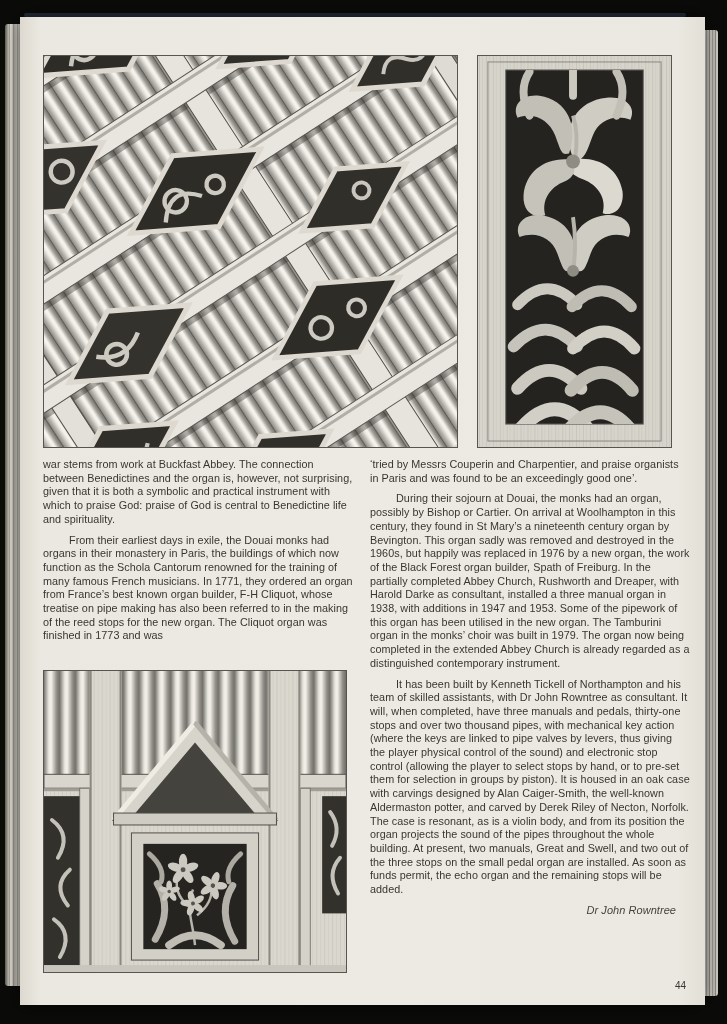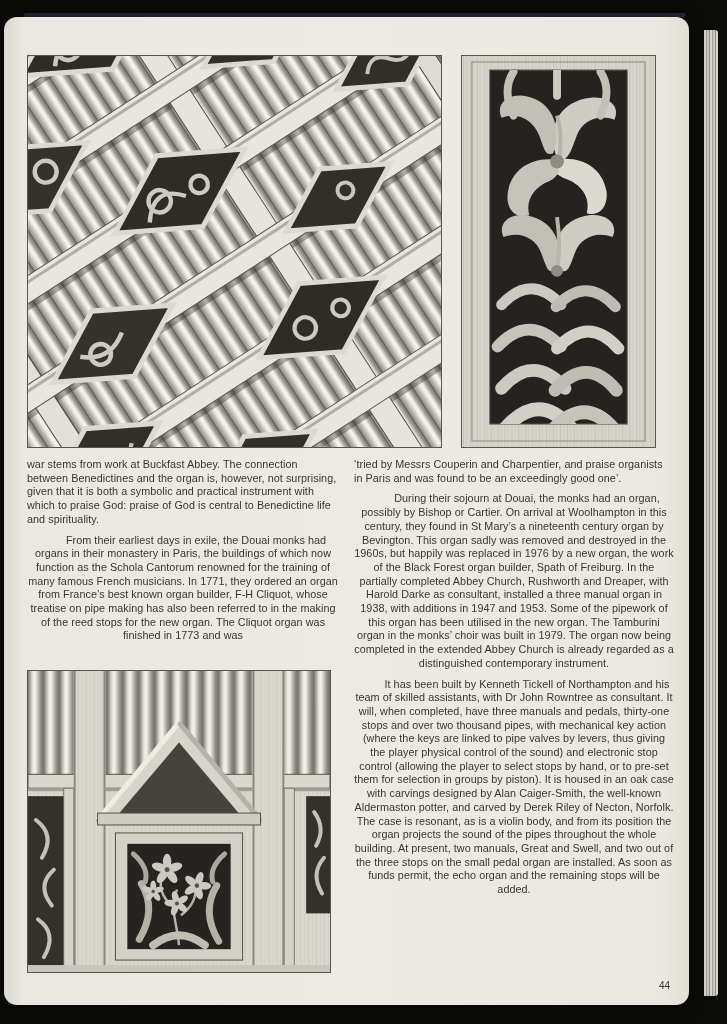--- a/index.html
+++ b/index.html
@@ -19,43 +19,42 @@
     position:absolute;left:24px;top:13px;width:662px;height:4px;
     background:#2b3547;opacity:.85;border-radius:2px;
   }
   .edge-right{
     position:absolute;left:704px;top:30px;width:14px;height:966px;
     background:
       repeating-linear-gradient(90deg,#d8d5cc 0 2px,#a5a29a 2px 3px,#c9c6bd 3px 5px,#8f8d85 5px 6px);
     border-radius:0 3px 3px 0;
   }
   .page{
-    position:absolute;left:4px;top:17px;width:685px;height:988px;
+    position:absolute;left:20px;top:17px;width:685px;height:988px;
     background:linear-gradient(90deg,#ddd9d0 0,#ebe8e1 3%,#ecEAe3 50%,#ebe8e1 96%,#e2dfd6 100%);
     background-color:#ebe8e1;
     box-shadow:0 0 20px rgba(0,0,0,.65);
-    border-radius:13px;
   }
   figure.photo{
     margin:0;position:absolute;box-sizing:border-box;
     border:1px solid #57554f;background:#cbc9c2;overflow:hidden;
   }
   figure.photo svg{display:block;width:100%;height:100%;}
   .photo1{left:23px;top:38px;width:415px;height:393px;}
   .photo2{left:457px;top:38px;width:195px;height:393px;}
   .photo3{left:23px;top:653px;width:304px;height:303px;}
   .col{
     position:absolute;top:441px;
     color:#38362f;font-size:10.8px;line-height:13.7px;
     letter-spacing:.05px;text-align:left;
   }
   .col1{left:23px;width:312px;}
   .col2{left:350px;width:320px;}
   .col p{margin:0 0 7px 0;}
-  .col p.ind{text-indent:26px;text-align:center;}
+  .col p.ind{text-indent:26px;}
   .byline{
     font-style:italic;text-align:right;margin-top:4px;padding-right:14px;
     font-size:11px;color:#45433c;
   }
   .pagenum{
     position:absolute;left:636px;top:963px;width:30px;text-align:right;
     font-size:10px;color:#38362f;
   }
 </style>
 </head>
@@ -255,20 +254,21 @@
 
   <div class="col col1">
     <p>war stems from work at Buckfast Abbey. The connection between Benedictines and the organ is, however, not surprising, given that it is both a symbolic and practical instrument with which to praise God: praise of God is central to Benedictine life and spirituality.</p>
     <p class="ind">From their earliest days in exile, the Douai monks had organs in their monastery in Paris, the buildings of which now function as the Schola Cantorum renowned for the training of many famous French musicians. In 1771, they ordered an organ from France’s best known organ builder, F-H Cliquot, whose treatise on pipe making has also been referred to in the making of the reed stops for the new organ. The Cliquot organ was finished in 1773 and was</p>
   </div>
 
   <div class="col col2">
     <p>‘tried by Messrs Couperin and Charpentier, and praise organists in Paris and was found to be an exceedingly good one’.</p>
     <p class="ind">During their sojourn at Douai, the monks had an organ, possibly by Bishop or Cartier. On arrival at Woolhampton in this century, they found in St Mary’s a nineteenth century organ by Bevington. This organ sadly was removed and destroyed in the 1960s, but happily was replaced in 1976 by a new organ, the work of the Black Forest organ builder, Spath of Freiburg. In the partially completed Abbey Church, Rushworth and Dreaper, with Harold Darke as consultant, installed a three manual organ in 1938, with additions in 1947 and 1953. Some of the pipework of this organ has been utilised in the new organ. The Tamburini organ in the monks’ choir was built in 1979. The organ now being completed in the extended Abbey Church is already regarded as a distinguished contemporary instrument.</p>
     <p class="ind">It has been built by Kenneth Tickell of Northampton and his team of skilled assistants, with Dr John Rowntree as consultant. It will, when completed, have three manuals and pedals, thirty-one stops and over two thousand pipes, with mechanical key action (where the keys are linked to pipe valves by levers, thus giving the player physical control of the sound) and electronic stop control (allowing the player to select stops by hand, or to pre-set them for selection in groups by piston). It is housed in an oak case with carvings designed by Alan Caiger-Smith, the well-known Aldermaston potter, and carved by Derek Riley of Necton, Norfolk. The case is resonant, as is a violin body, and from its position the organ projects the sound of the pipes throughout the whole building. At present, two manuals, Great and Swell, and two out of the three stops on the small pedal organ are installed. As soon as funds permit, the echo organ and the remaining stops will be added.</p>
+    <div class="byline">Dr John Rowntree</div>
   </div>
 
   <figure class="photo photo3">
     <svg viewBox="0 0 304 303" preserveAspectRatio="none">
       <defs>
         <linearGradient id="pg3" x1="0" y1="0" x2="1" y2="0">
           <stop offset="0" stop-color="#7b7973"></stop>
             <stop offset=".3" stop-color="#e8e6de"></stop>
           <stop offset=".45" stop-color="#f4f2ea"></stop>
             <stop offset=".8" stop-color="#8f8d85"></stop>

